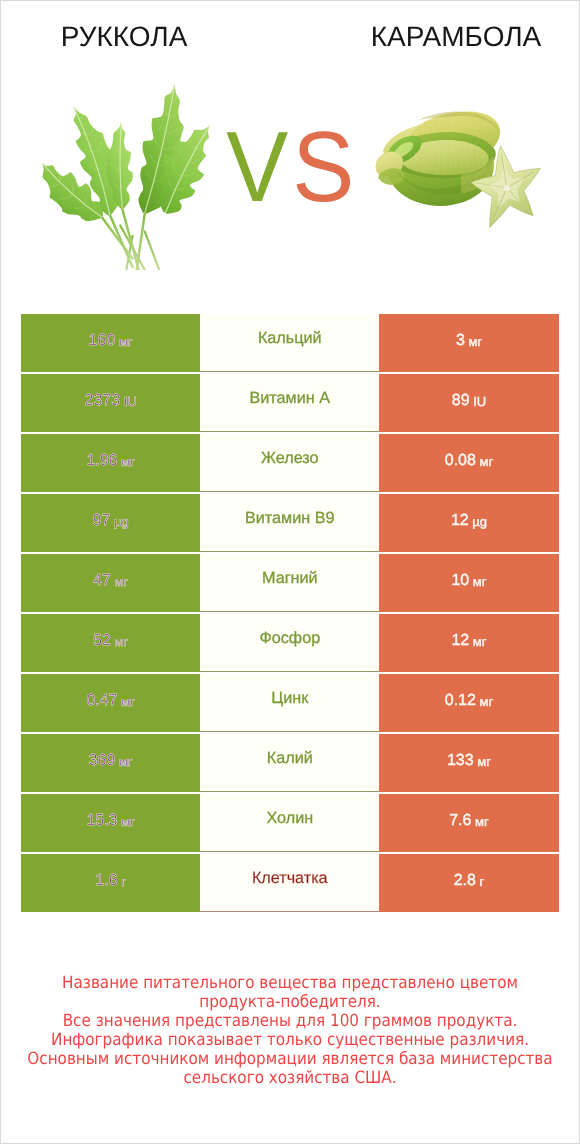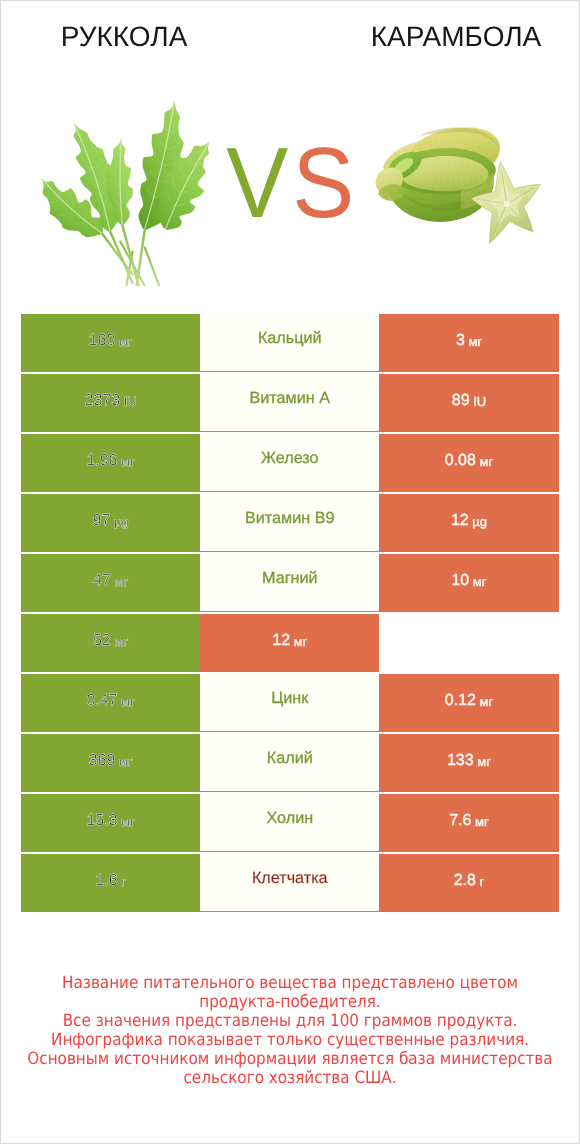--- a/index.html
+++ b/index.html
@@ -19,42 +19,42 @@
 
   
   .titles{position:absolute;left:0;top:0;width:508px;height:62px;}
   .title{position:absolute;top:22px;font-family:"Liberation Sans",sans-serif;
          font-size:28px;font-weight:400;color:#171717;
          letter-spacing:0px;white-space:nowrap;line-height:30px;}
   #title-left{left:24px;width:200px;text-align:center;}
   #title-right{left:356px;width:200px;text-align:center;}
 
   
-  .hero{position:absolute;left:0;top:62px;width:580px;height:240px;}
+  .hero{position:absolute;left:0;top:46px;width:580px;height:240px;}
   .vs{position:absolute;left:0;top:71px;width:580px;text-align:center;
       font-family:"Liberation Sans",sans-serif;
       font-size:100px;line-height:100px;font-weight:400;letter-spacing:-1px;}
   .vs span{display:inline-block;transform:scaleX(.93);transform-origin:center;}
   .vs .v{color:#83a92f;}
   .vs .s{color:#e06d4b;}
 
   .food{position:absolute;}
   .svg-food{display:block;}
   #food-left{left:38px;top:34px;width:187px;height:190px;}
   #food-left .svg-food{width:187px;height:190px;}
   #food-right{left:373px;top:62px;width:178px;height:130px;}
   #food-right .svg-food{width:178px;height:130px;}
 
   
   .table{position:absolute;left:21px;top:314px;width:537.6px;}
   .row{position:relative;height:58px;margin-bottom:2px;display:flex;}
   .row:last-child{margin-bottom:0;}
   .cell{width:179.2px;height:58px;display:flex;align-items:center;justify-content:center;
         box-sizing:border-box;}
-  .cell-left{background:#82a632;color:#0f172a;-webkit-text-stroke:.45px #fbfdf2;}
+  .cell-left{background:#82a632;color:#701a75;-webkit-text-stroke:.45px #fbfdf2;}
   .cell-right{background:#e06e4a;color:#fdf6f2;-webkit-text-stroke:.45px #fdf6f2;}
   .cell-mid{background:#fffff7;font-family:"Liberation Sans",sans-serif;font-size:16.2px;font-weight:400;}
   .cell-mid span{position:relative;top:-4px;}
   .cell-mid.win-left{border-bottom:1.3px solid #8c9a66;color:#7a9a37;text-align:center;-webkit-text-stroke:.3px #7a9a37;}
   .cell-mid.win-right{border-bottom:1.3px solid #b08578;color:#7f1d1d;-webkit-text-stroke:.3px #cc7253;}
   .val{position:relative;top:-2px;font-family:"Liberation Sans",sans-serif;font-size:16px;font-weight:400;letter-spacing:0px;white-space:nowrap;}
   .u{position:relative;top:-2px;font-family:"Liberation Sans",sans-serif;font-size:13px;font-weight:400;margin-left:3.6px;letter-spacing:0px;}
 
   
   .footer{position:absolute;left:0;top:973px;width:580px;text-align:center;
@@ -344,20 +344,23 @@
         <div class="cell cell-right">
           <span class="val">10</span>
           <span class="u">мг</span>
         </div>
       </div>
       <div class="row">
         <div class="cell cell-left">
           <span class="val">52</span>
           <span class="u">мг</span>
         </div>
+        <div class="cell cell-mid win-left">
+          <span>Фосфор</span>
+        </div>
         <div class="cell cell-right">
           <span class="val">12</span>
           <span class="u">мг</span>
         </div>
       </div>
       <div class="row">
         <div class="cell cell-left">
           <span class="val">0.47</span>
           <span class="u">мг</span>
         </div>

